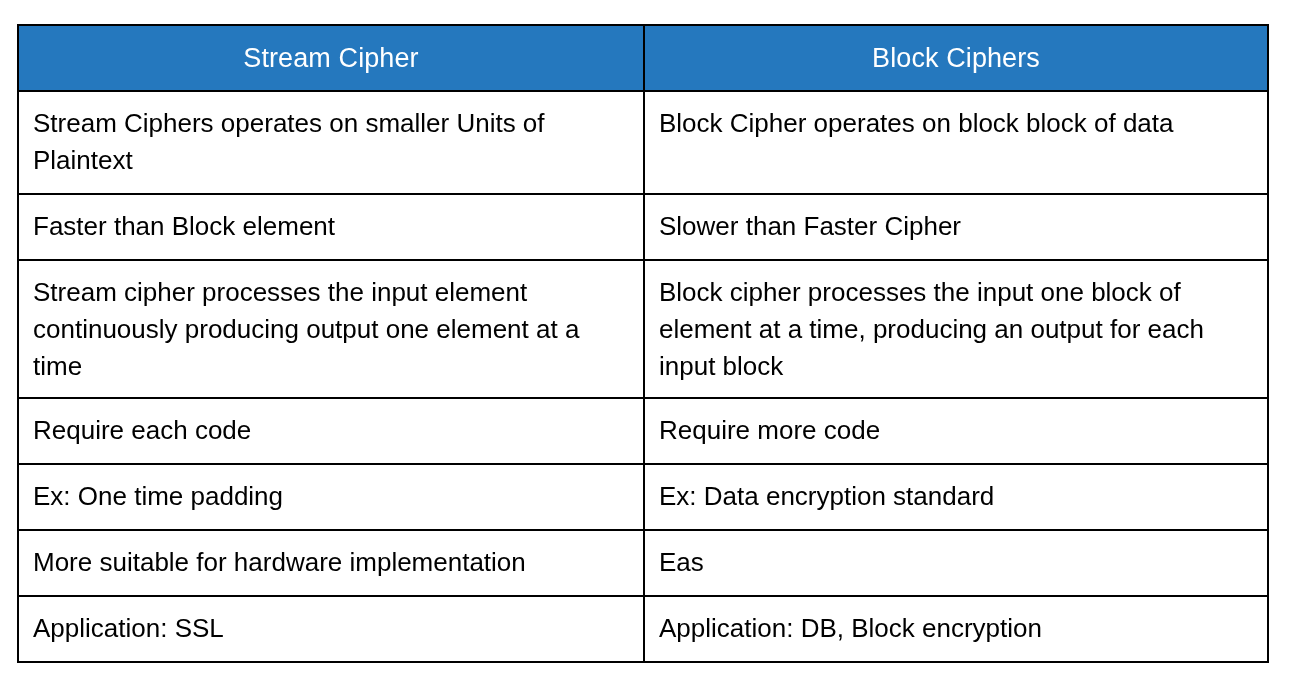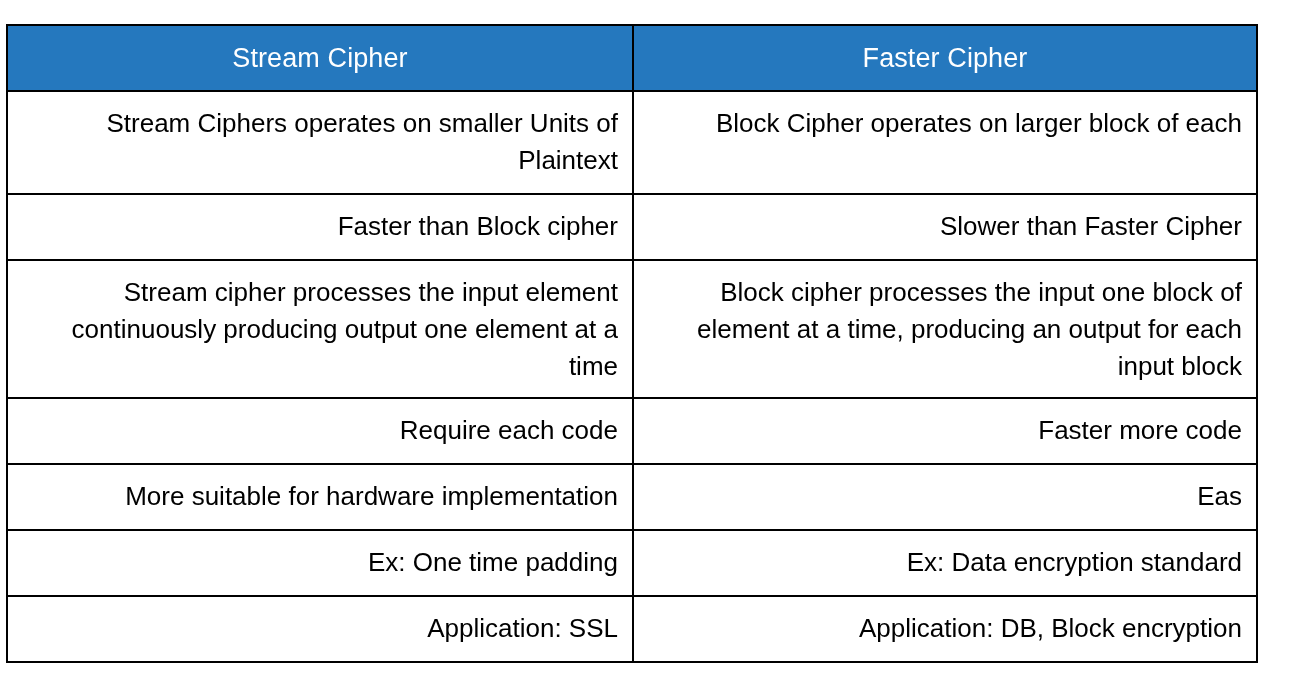--- a/index.html
+++ b/index.html
@@ -17,21 +17,21 @@
 
   #page {
     position: relative;
     width: 1292px;
     height: 684px;
     background: #ffffff;
   }
 
   .comparison-table {
     position: absolute;
-    left: 6px;
+    left: 17px;
     top: 24px;
     width: 1250px;
     border-collapse: collapse;
     table-layout: fixed;
     background: #ffffff;
   }
 
   .comparison-table col.col-left  { width: 626px; }
   .comparison-table col.col-right { width: 624px; }
 
@@ -55,21 +55,21 @@
     letter-spacing: 0.1px;
   }
 
   
   .comparison-table tbody td {
     color: #000000;
     font-size: 26px;
     line-height: 37px;
     font-weight: normal;
     padding: 13px 14px 12px 14px;
-    text-align: right;
+    text-align: left;
   }
 
   .comparison-table tbody tr.row-tall td { height: 138px; }
   .comparison-table tbody tr.row-med  td { height: 103px; }
   .comparison-table tbody tr.row-std  td { height: 66px; }
 
   .cell-text {
     display: block;
   }
 </style>
@@ -80,77 +80,77 @@
 
   <table class="comparison-table">
     <colgroup>
       <col class="col-left">
       <col class="col-right">
     </colgroup>
 
     <thead>
       <tr>
         <th>Stream Cipher</th>
-        <th>Faster Cipher</th>
+        <th>Block Ciphers</th>
       </tr>
     </thead>
 
     <tbody>
 
       <tr class="row-med">
         <td>
           <span class="cell-text">Stream Ciphers operates on smaller Units of Plaintext</span>
         </td>
         <td>
-          <span class="cell-text">Block Cipher operates on larger block of each</span>
+          <span class="cell-text">Block Cipher operates on block block of data</span>
         </td>
       </tr>
 
       <tr class="row-std">
         <td>
-          <span class="cell-text">Faster than Block cipher</span>
+          <span class="cell-text">Faster than Block element</span>
         </td>
         <td>
           <span class="cell-text">Slower than Faster Cipher</span>
         </td>
       </tr>
 
       <tr class="row-tall">
         <td>
           <span class="cell-text">Stream cipher processes the input element continuously producing output one element at a time</span>
         </td>
         <td>
           <span class="cell-text">Block cipher processes the input one block of element at a time, producing an output for each input block</span>
         </td>
       </tr>
 
       <tr class="row-std">
         <td>
           <span class="cell-text">Require each code</span>
         </td>
         <td>
-          <span class="cell-text">Faster more code</span>
+          <span class="cell-text">Require more code</span>
+        </td>
+      </tr>
+
+      <tr class="row-std">
+        <td>
+          <span class="cell-text">Ex: One time padding</span>
+        </td>
+        <td>
+          <span class="cell-text">Ex: Data encryption standard</span>
         </td>
       </tr>
 
       <tr class="row-std">
         <td>
           <span class="cell-text">More suitable for hardware implementation</span>
         </td>
         <td>
           <span class="cell-text">Eas</span>
-        </td>
-      </tr>
-
-      <tr class="row-std">
-        <td>
-          <span class="cell-text">Ex: One time padding</span>
-        </td>
-        <td>
-          <span class="cell-text">Ex: Data encryption standard</span>
         </td>
       </tr>
 
       <tr class="row-std">
         <td>
           <span class="cell-text">Application: SSL</span>
         </td>
         <td>
           <span class="cell-text">Application: DB, Block encryption</span>
         </td>

